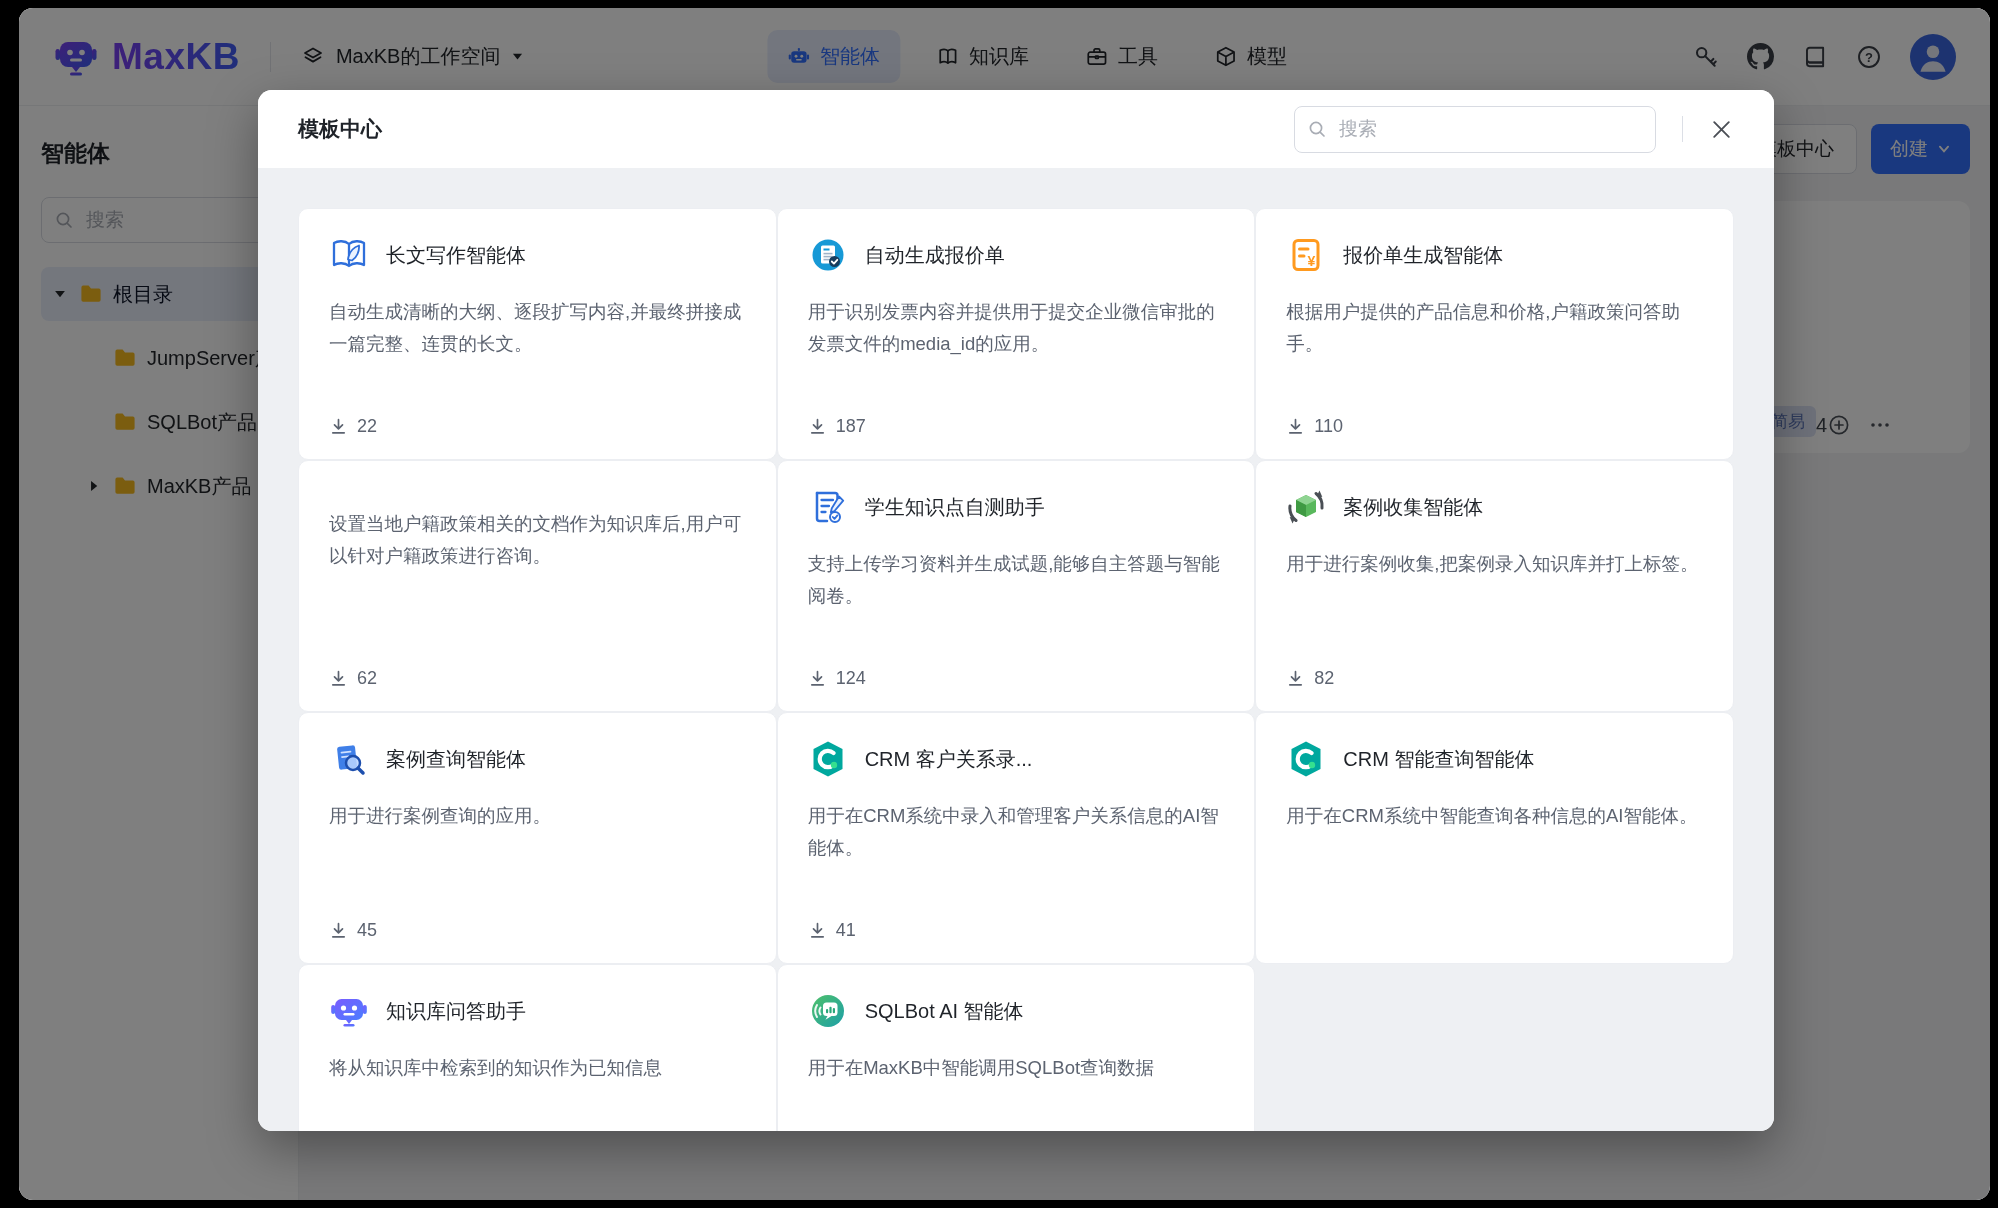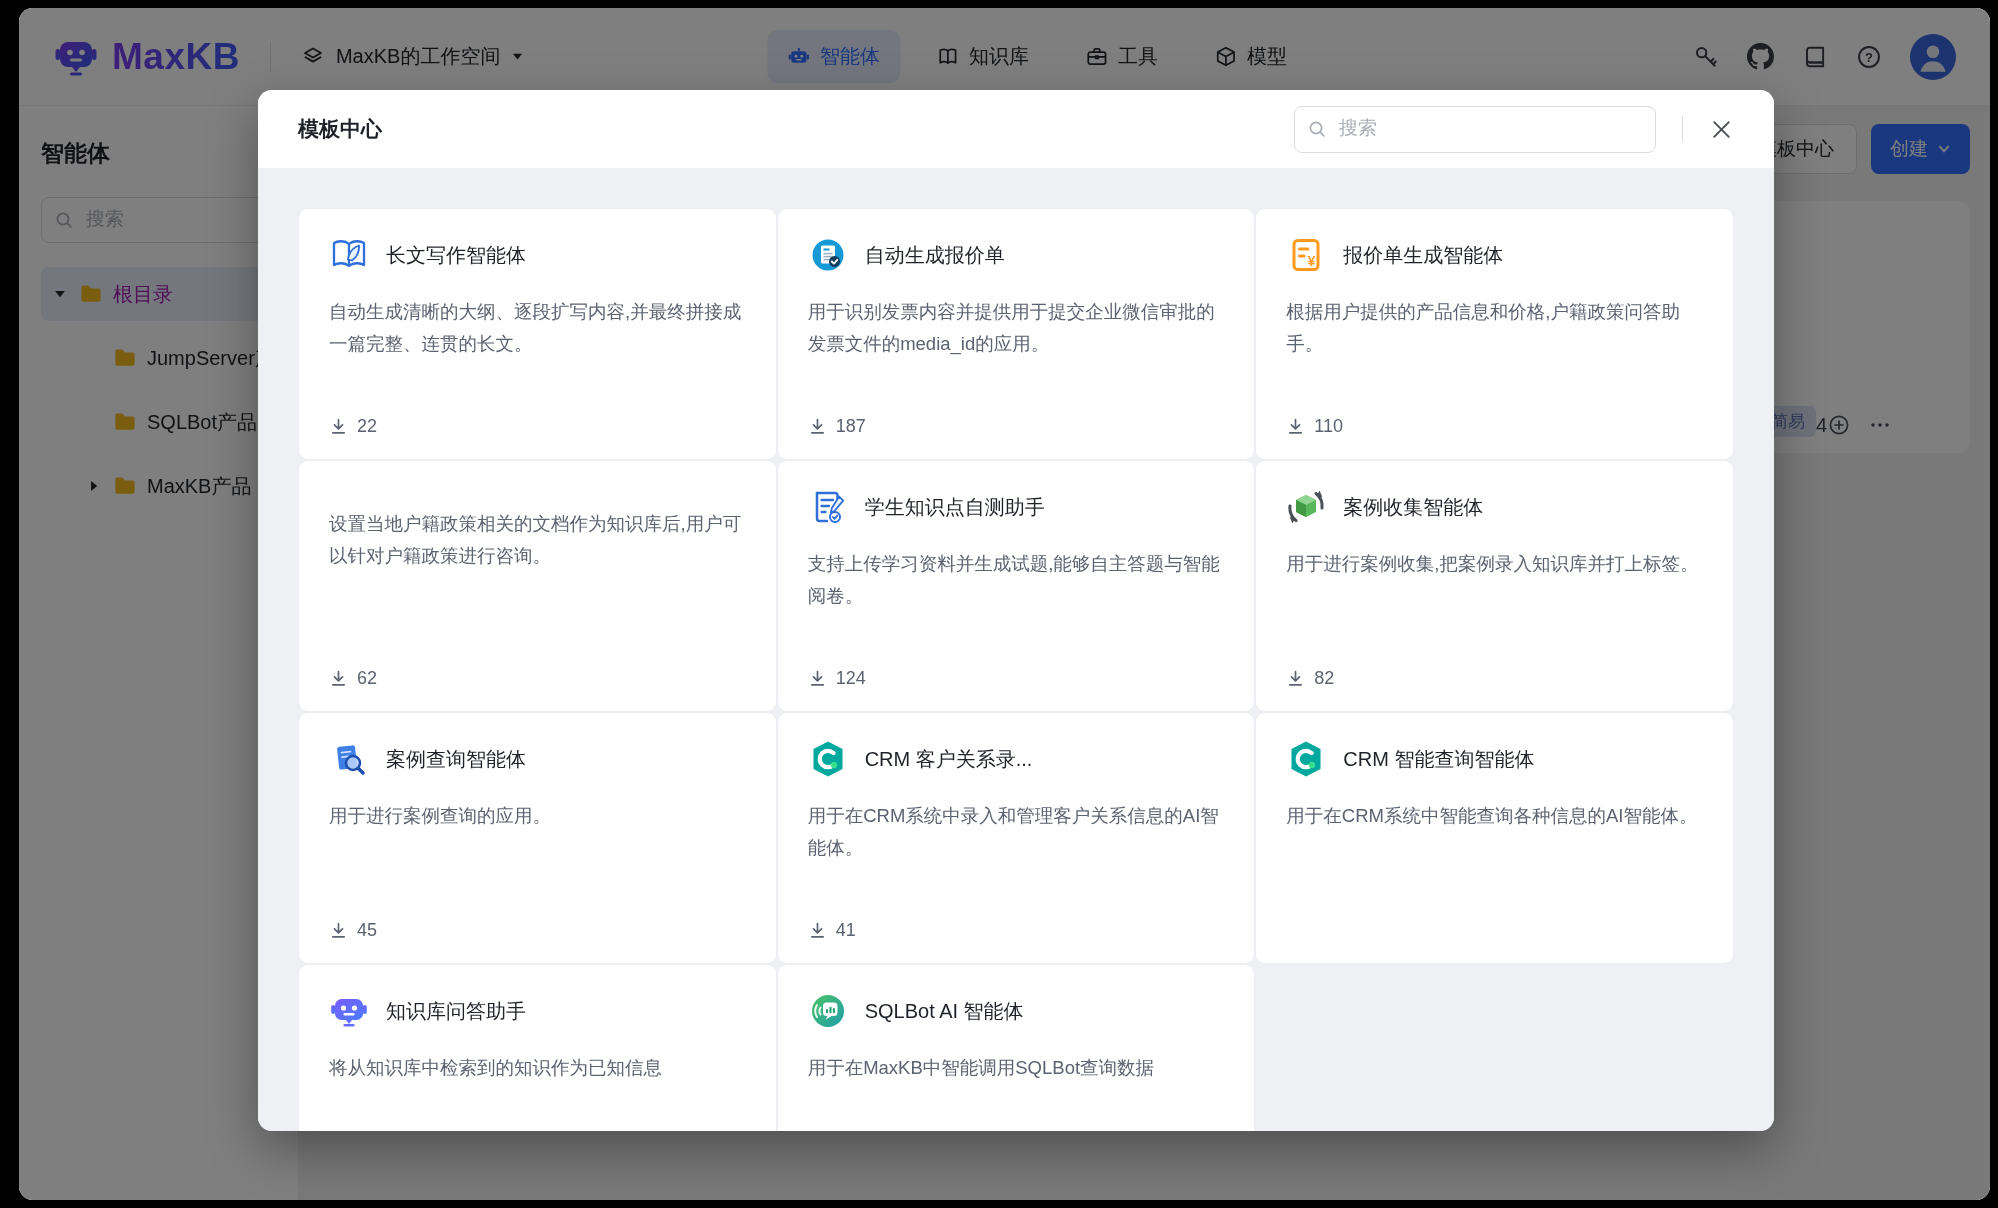--- a/index.html
+++ b/index.html
@@ -29,27 +29,27 @@
   .nav-icon-btn { display:flex; cursor:pointer; }
 
   
   .sidebar { position:absolute; top:98px; left:0; bottom:0; width:280px; background:#fff;
              border-right:1px solid #eceef1; padding:32px 22px; z-index:1; }
   .sidebar-title { font-size:23px; font-weight:700; color:#1f2329; }
   .side-search { margin-top:28px; position:relative; }
   .side-search input, .modal-search input {
      width:100%; height:46px; border:1px solid #d8dbe2; border-radius:8px;
      padding:0 12px 0 44px; font-size:19px; color:#701a75; background:#fff; outline:none;
-     font-family:Liberation Mono, monospace; }
+     font-family:Liberation Sans, sans-serif; }
   input::placeholder { color:#a9adb5; }
   .search-glyph { position:absolute; left:13px; top:50%; transform:translateY(-50%); display:flex; }
   .tree { margin-top:24px; display:flex; flex-direction:column; gap:10px; }
   .tree-row { display:flex; align-items:center; gap:10px; height:54px; border-radius:8px;
               padding:0 10px; font-size:20px; color:#23262b; cursor:pointer; white-space:nowrap; overflow:hidden; }
-  .tree-row.selected { background:#e9eefb; color:#a21caf; font-weight:500; }
+  .tree-row.selected { background:#e9eefb; color:#0f172a; font-weight:500; }
   .tree-row.child { margin-left:34px; }
   .caret-slot { width:18px; flex:none; display:flex; justify-content:center; }
   .folder-glyph { flex:none; display:flex; }
 
   
   .content { position:absolute; top:98px; left:280px; right:0; bottom:0; background:#f2f3f5; z-index:1; }
   .content-toolbar { display:flex; justify-content:flex-end; gap:14px; padding:18px 20px 0 0; }
   .btn-outline { height:50px; padding:0 22px; font-size:19px; color:#23262b; background:#fff;
                  border:1px solid #d8dbe2; border-radius:8px; cursor:pointer;
                  font-family:"Liberation Sans","DejaVu Sans",sans-serif; }

